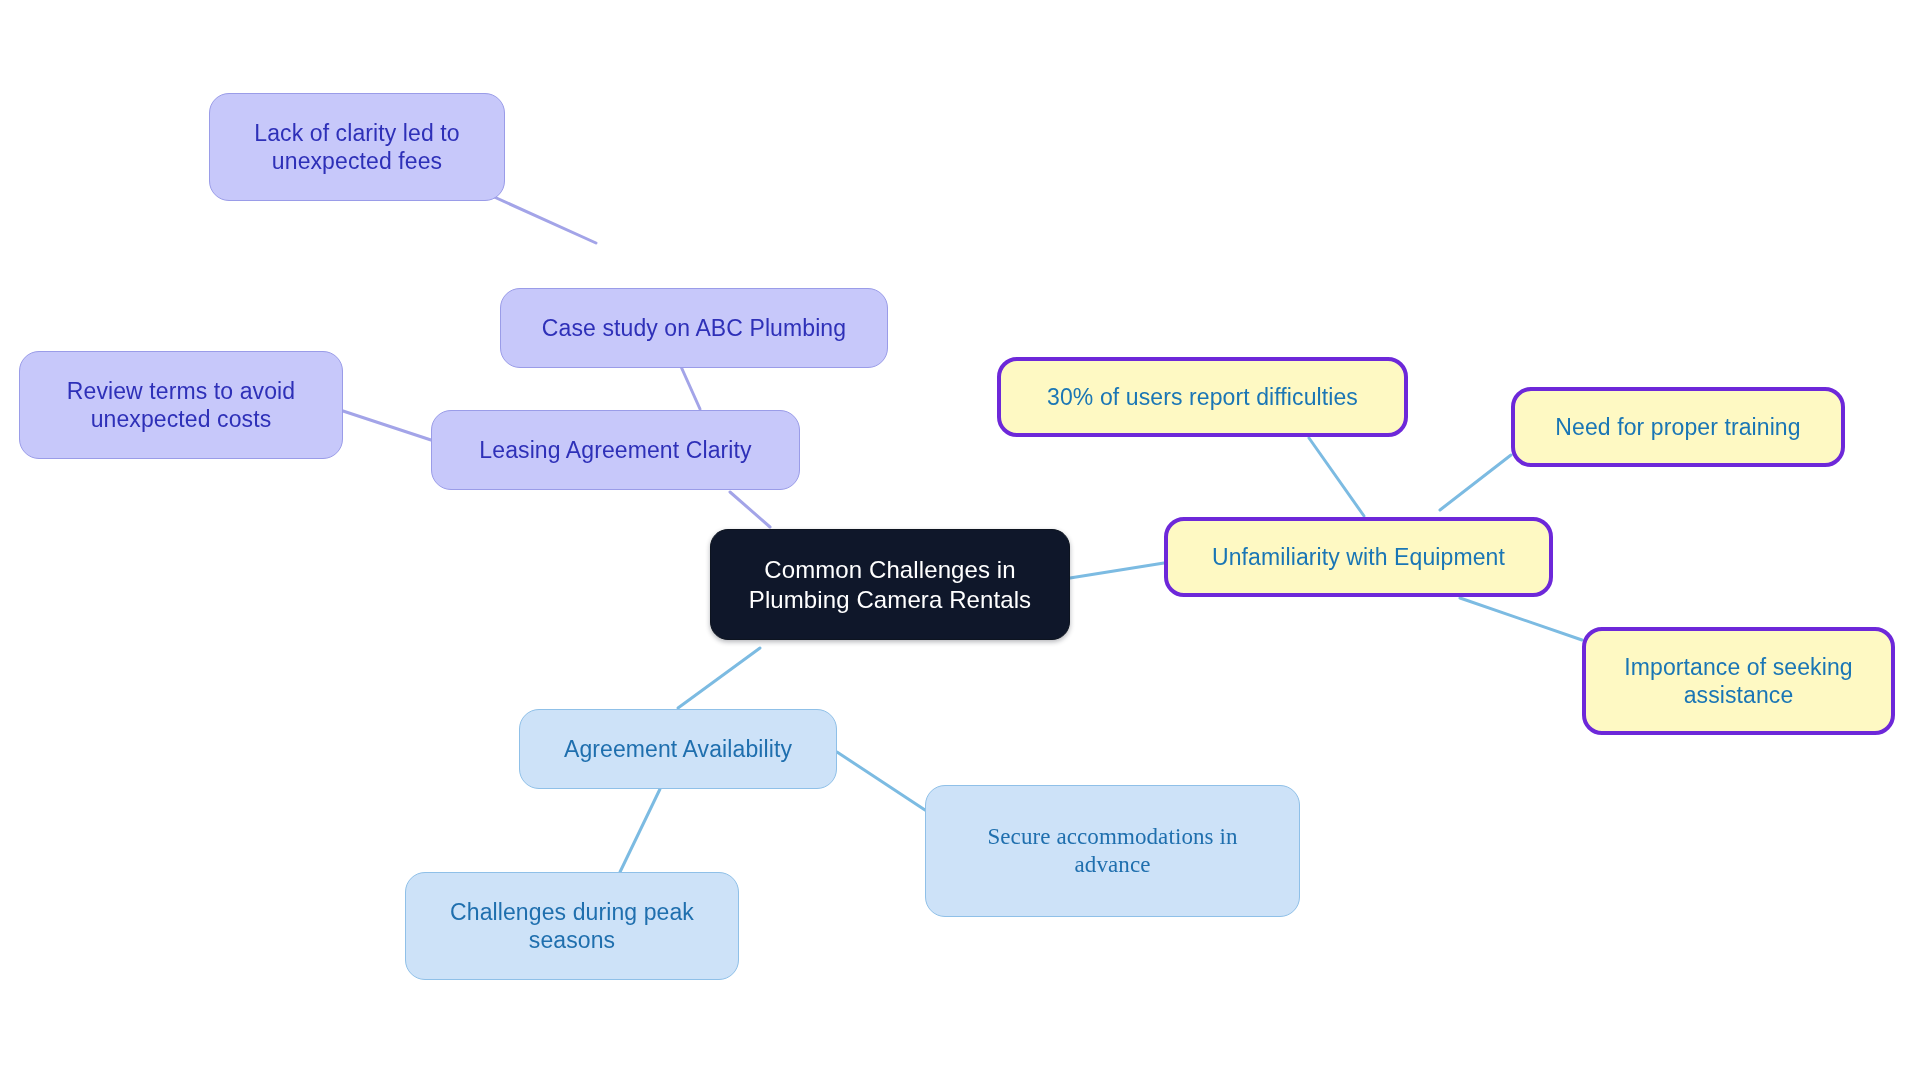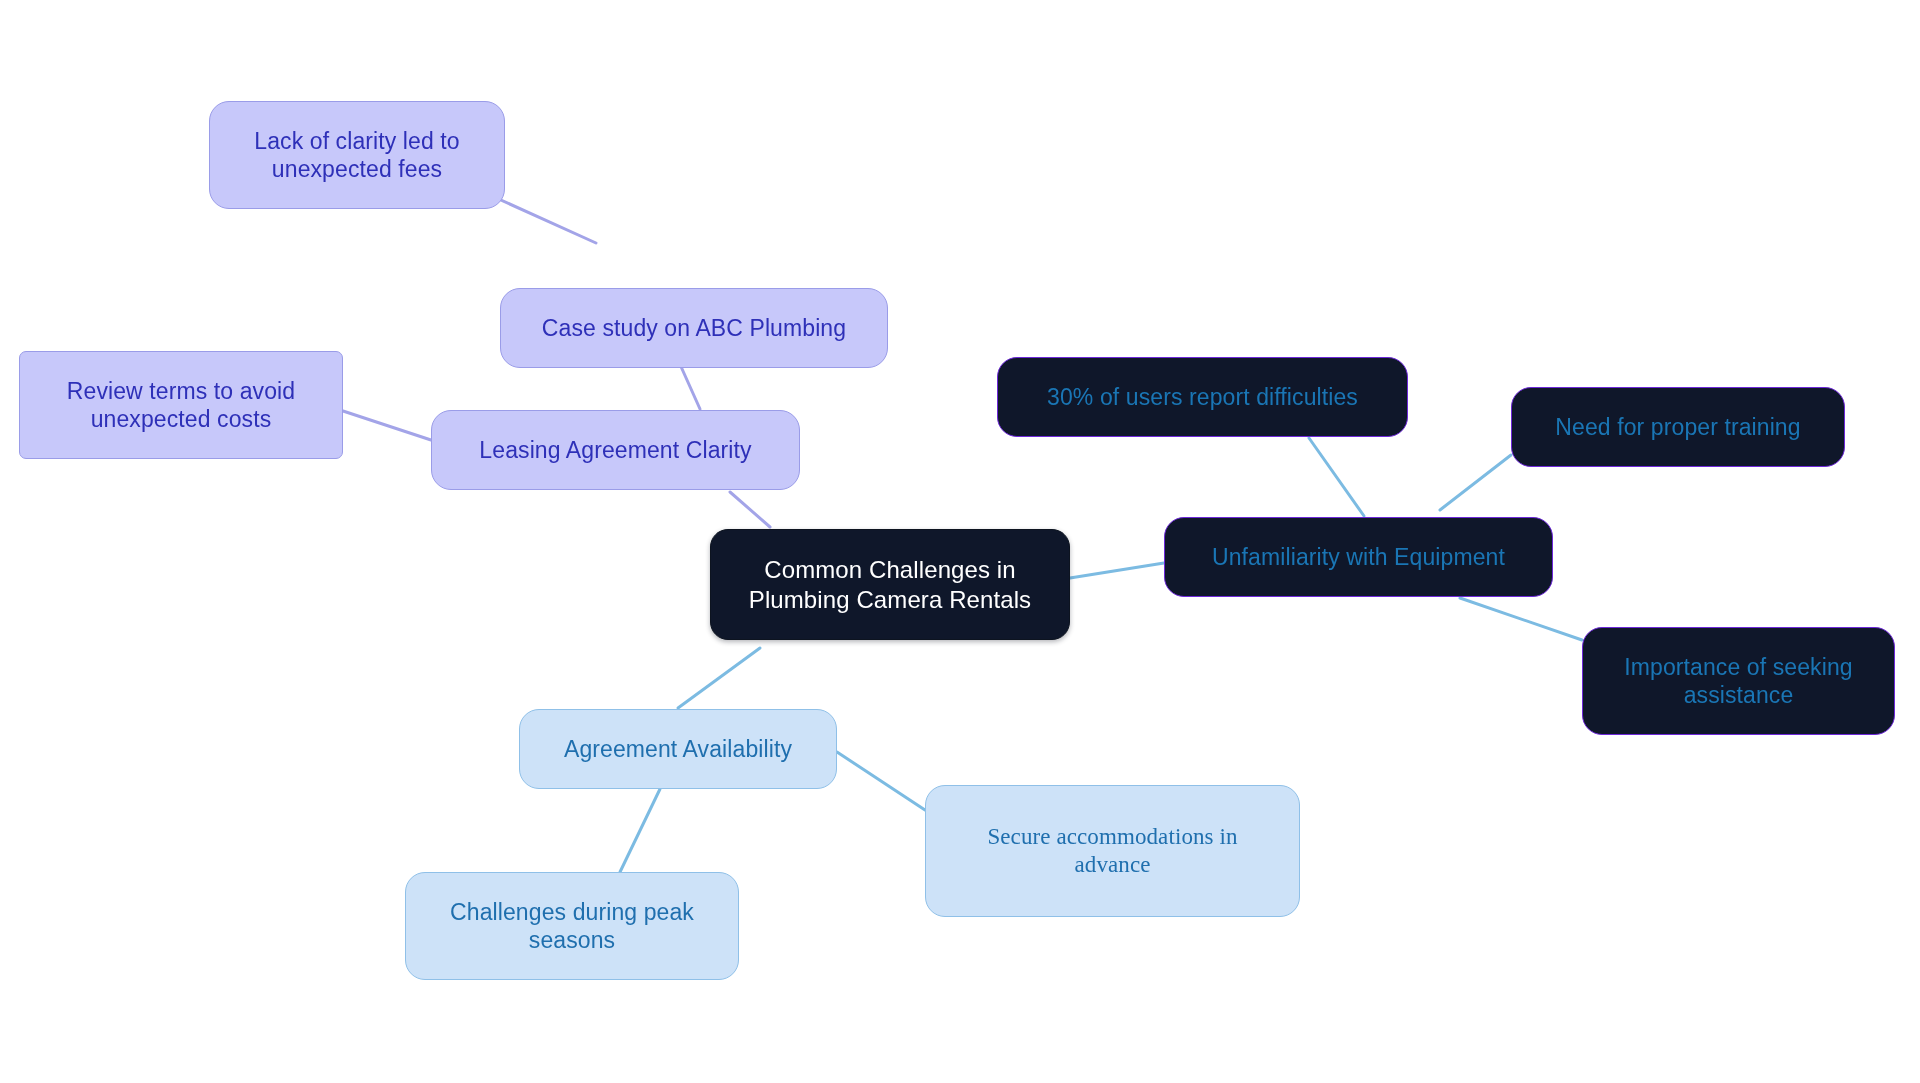--- a/index.html
+++ b/index.html
@@ -47,22 +47,22 @@
     font-size: 24px;
     box-shadow: 0 2px 5px rgba(10,14,25,0.30);
   }
   .node-purple {
     background: #c7c8fa;
     border: 1px solid #9a9ce8;
     color: #2e30b8;
     font-size: 23px;
   }
   .node-blue-mid {
-    background: #0f172a;
-    border: 1px solid #6d28d9;
+    background: #fef9c3;
+    border: 4px solid #6d28d9;
     color: #1a76b5;
     font-size: 23px;
   }
   .node-blue-light {
     background: #cde2f8;
     border: 1px solid #8fc0e8;
     color: #1f6fae;
     font-size: 23px;
   }
 </style>
@@ -85,24 +85,24 @@
       <line x1="620" y1="872" x2="660" y2="789" stroke="#7cbbe2" stroke-width="3" stroke-linecap="round"></line>
     </svg>
 
   <div class="node node-root" style="left: 710px; top: 529px; width: 360px; height: 111px;">Common Challenges in
 Plumbing Camera Rentals</div>
 
   <div class="node node-purple" style="left: 431px; top: 410px; width: 369px; height: 80px;">Leasing Agreement Clarity</div>
 
   <div class="node node-purple" style="left: 500px; top: 241px; width: 388px; height: 80px; margin-top: 47px;">Case study on ABC Plumbing</div>
 
-  <div class="node node-purple" style="left: 209px; top: 101px; width: 296px; height: 108px;">Lack of clarity led to
+  <div class="node node-purple" style="left: 209px; top: 93px; width: 296px; height: 108px;">Lack of clarity led to
 unexpected fees</div>
 
-  <div class="node node-purple" style="left: 19px; top: 351px; width: 324px; height: 108px; border-radius: 7px;">Review terms to avoid
+  <div class="node node-purple" style="left: 19px; top: 351px; width: 324px; height: 108px;">Review terms to avoid
 unexpected costs</div>
 
   <div class="node node-blue-mid" style="left: 1164px; top: 517px; width: 389px; height: 80px;">Unfamiliarity with Equipment</div>
 
   <div class="node node-blue-mid" style="left: 997px; top: 357px; width: 411px; height: 80px;">30% of users report difficulties</div>
 
   <div class="node node-blue-mid" style="left: 1511px; top: 387px; width: 334px; height: 80px;">Need for proper training</div>
 
   <div class="node node-blue-mid" style="left: 1582px; top: 627px; width: 313px; height: 108px;">Importance of seeking
 assistance</div>

